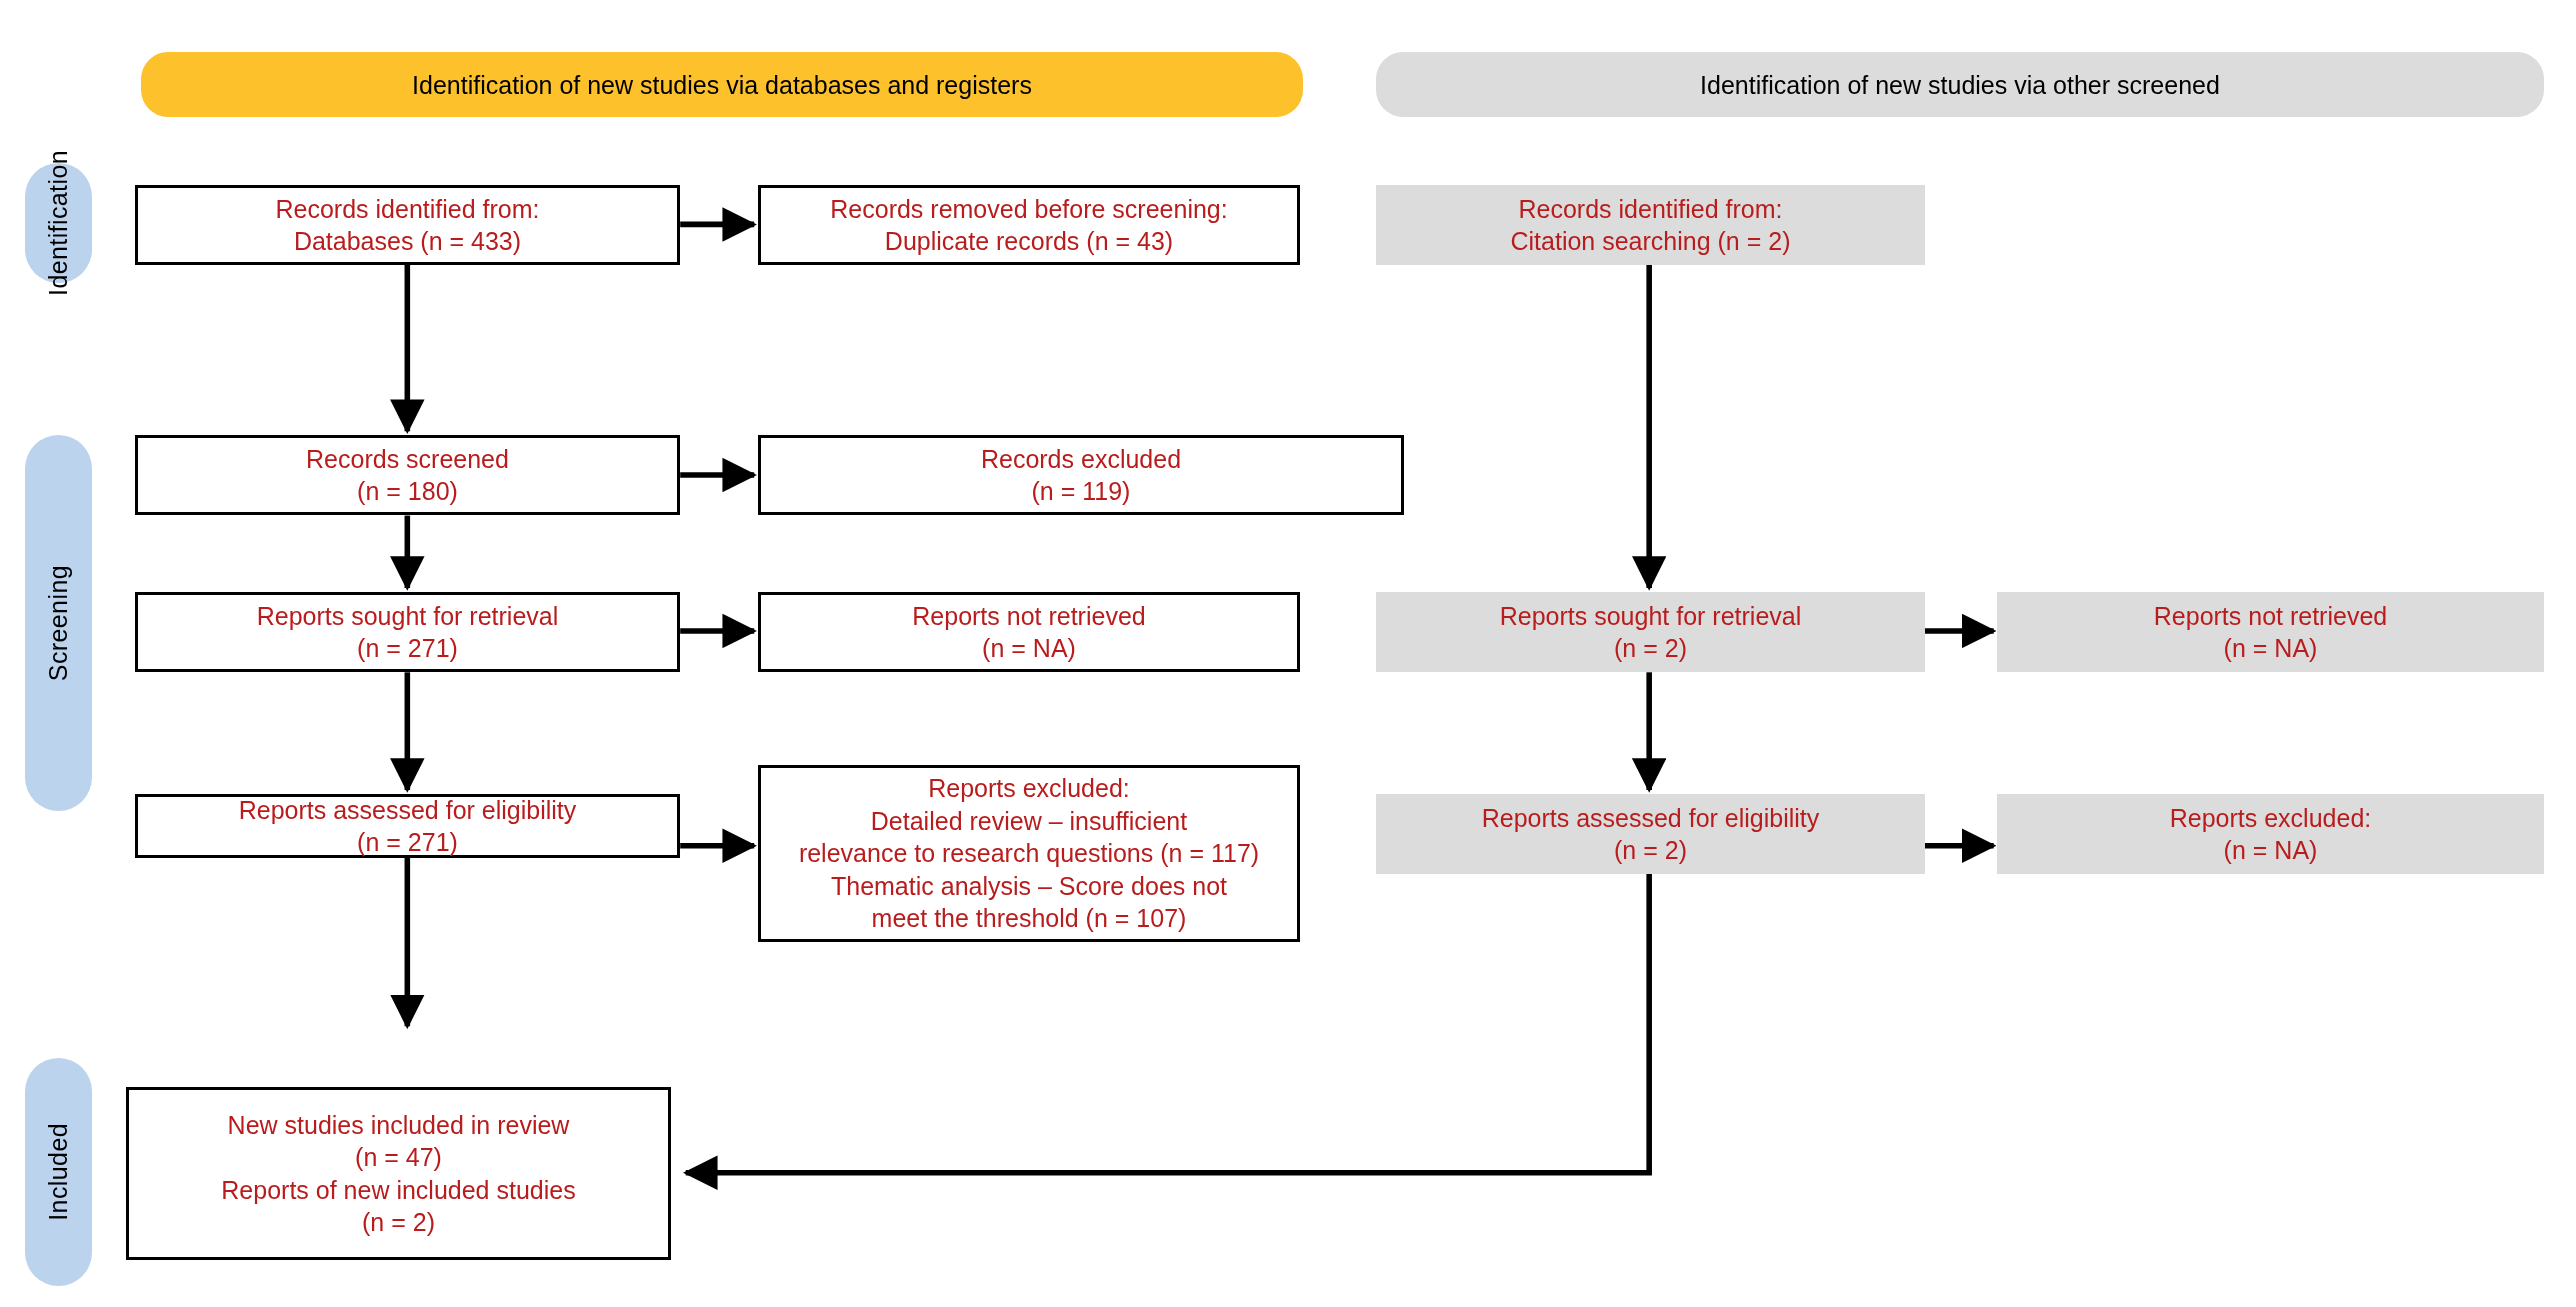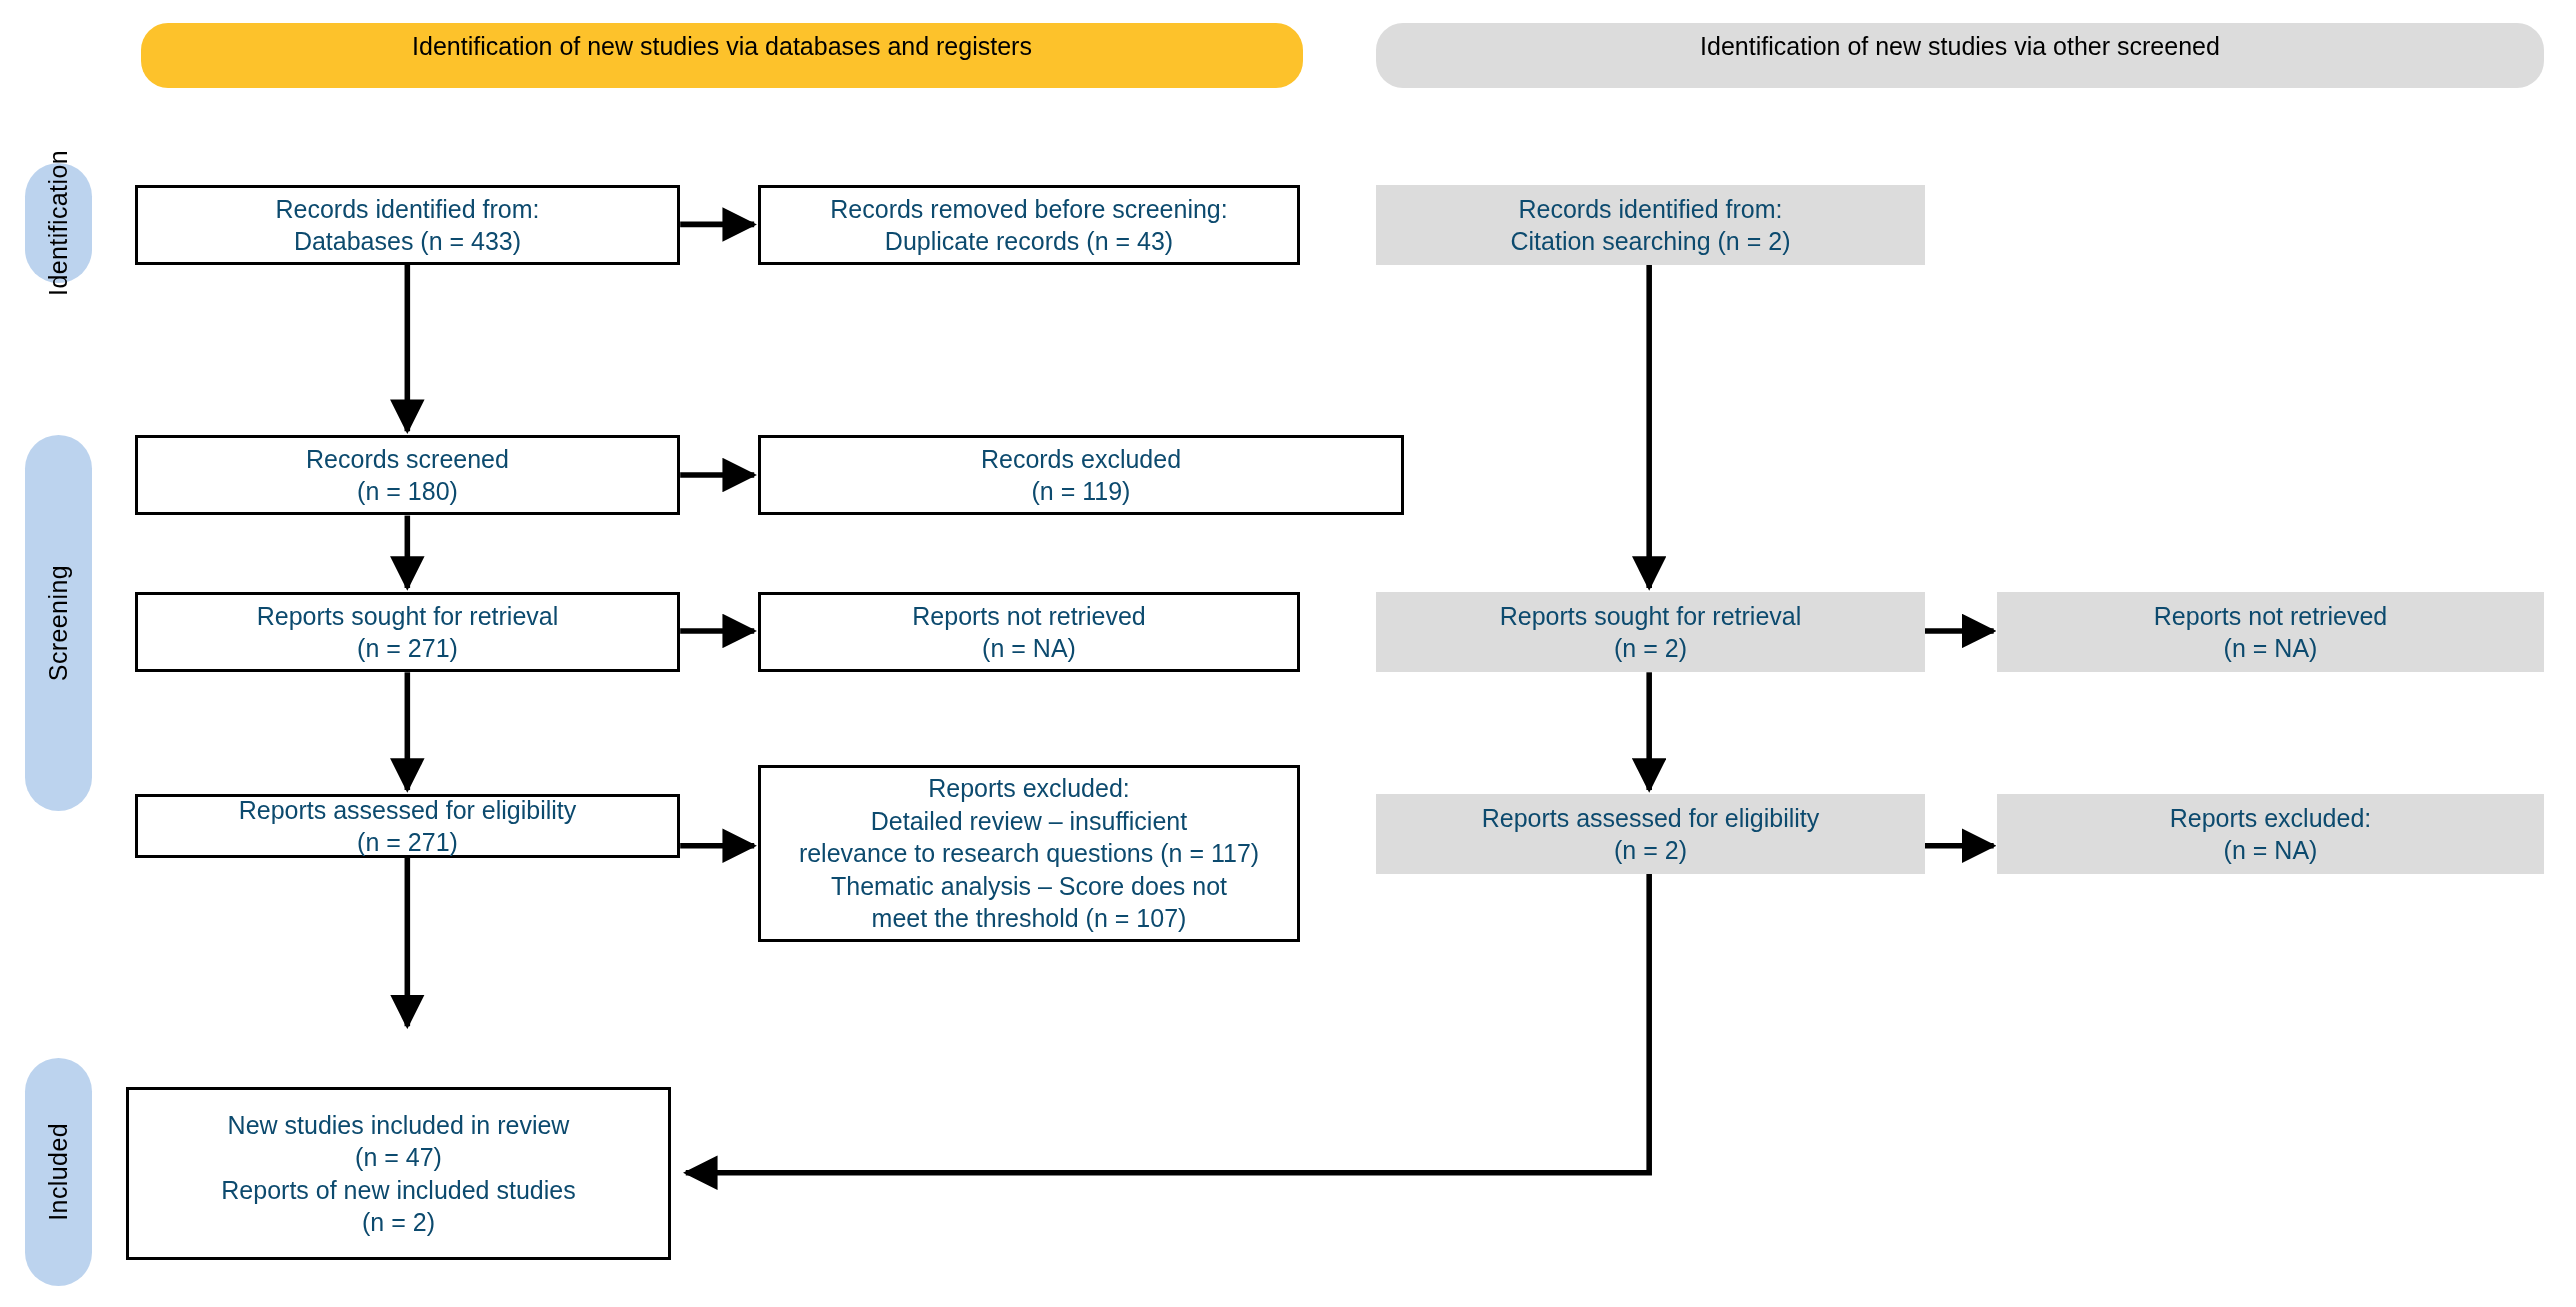--- a/index.html
+++ b/index.html
@@ -16,28 +16,29 @@
     position:absolute;
     left:0; top:0;
     width:2576px;
     height:1308px;
     pointer-events:none;
   }
   .header-pill{
     position:absolute;
     border-radius:27px;
     display:flex;
-    align-items:flex-start;
+    align-items:flex-end;
     justify-content:center;
     text-align:center;
     font-size:25px;
     color:#000000;
     line-height:1.25;
     box-sizing:border-box;
-    padding:8px 24px;
+    padding:16px 24px;
+    margin-top:29px;
   }
   .side-pill{
     position:absolute;
     background:#bcd3ee;
     border-radius:37px;
     display:flex;
     align-items:center;
     justify-content:center;
     box-sizing:border-box;
   }
@@ -51,21 +52,21 @@
   }
   .node{
     position:absolute;
     box-sizing:border-box;
     display:flex;
     align-items:center;
     justify-content:center;
     text-align:center;
     font-size:25px;
     line-height:1.30;
-    color:#0c4a6e;
+    color:#b91c1c;
     padding:3.2px 9.5px;
   }
   .node.white{
     background:#ffffff;
     border:3.2px solid #000000;
   }
   .node.grey{
     background:#dcdcdc;
     border:none;
   }

